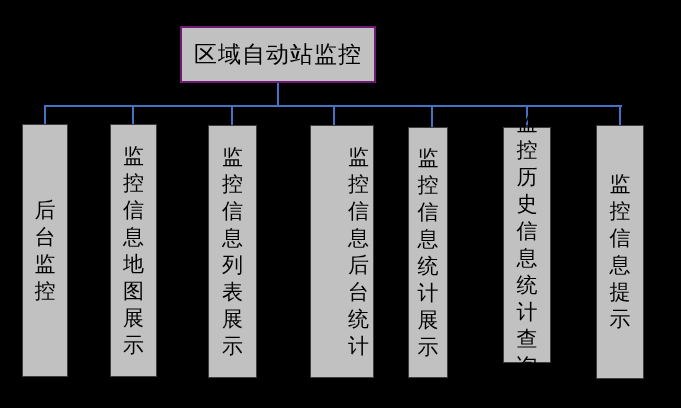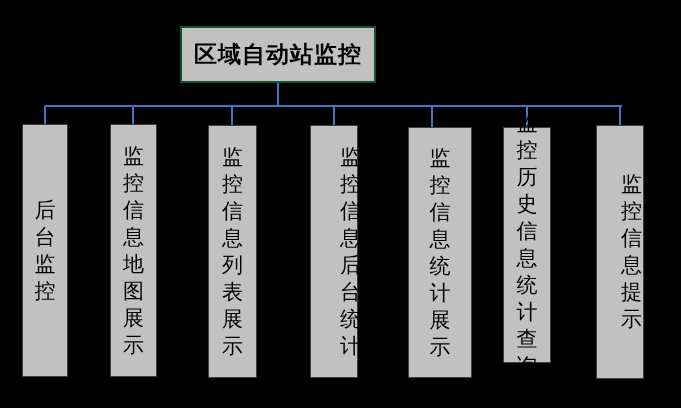--- a/index.html
+++ b/index.html
@@ -19,25 +19,24 @@
     position: absolute;
     box-sizing: border-box;
     background: #c1c1c1;
     color: #000000;
     display: flex;
     align-items: center;
     justify-content: center;
     text-align: center;
   }
   .root-node {
-    border: 2px solid #14532d;
+    border: 2px solid #701a75;
     font-size: 23px;
     letter-spacing: 1px;
     white-space: nowrap;
-    font-weight: bold;
   }
   .child-node {
     border: 1px solid #3d3d3d;
   }
   .vtext {
     display: inline-block;
     width: 23px;
     font-size: 21px;
     line-height: 27px;
     text-align: center;
@@ -72,29 +71,29 @@
   </div>
 
   <div class="node child-node" style="left:22px; top:124px; width:46px; height:253px;">
     <span class="vtext">后台监控</span>
   </div>
 
   <div class="node child-node" style="left:208px; top:125px; width:49px; height:253px;">
     <span class="vtext">监控信息列表展示</span>
   </div>
 
-  <div class="node child-node" style="left:310px; top:125px; width:48px; height:253px;padding-left:33px;">
+  <div class="node child-node" style="left:310px; top:125px; width:64px; height:253px;padding-left:33px;">
     <span class="vtext">监控信息后台统计</span>
   </div>
 
-  <div class="node child-node" style="left:408px; top:127px; width:64px; height:251px;">
+  <div class="node child-node" style="left:408px; top:127px; width:40px; height:251px;">
     <span class="vtext">监控信息统计展示</span>
   </div>
 
   <div class="node child-node" style="left:503px; top:127px; width:48px; height:236px;">
     <span class="vtext">监控历史信息统计查询</span>
   </div>
 
-  <div class="node child-node" style="left:596px; top:125px; width:48px; height:254px;justify-content:flex-end;">
+  <div class="node child-node" style="left:596px; top:125px; width:48px; height:254px;">
     <span class="vtext">监控信息提示</span>
   </div>
 
 </div>
 
 </body></html>

